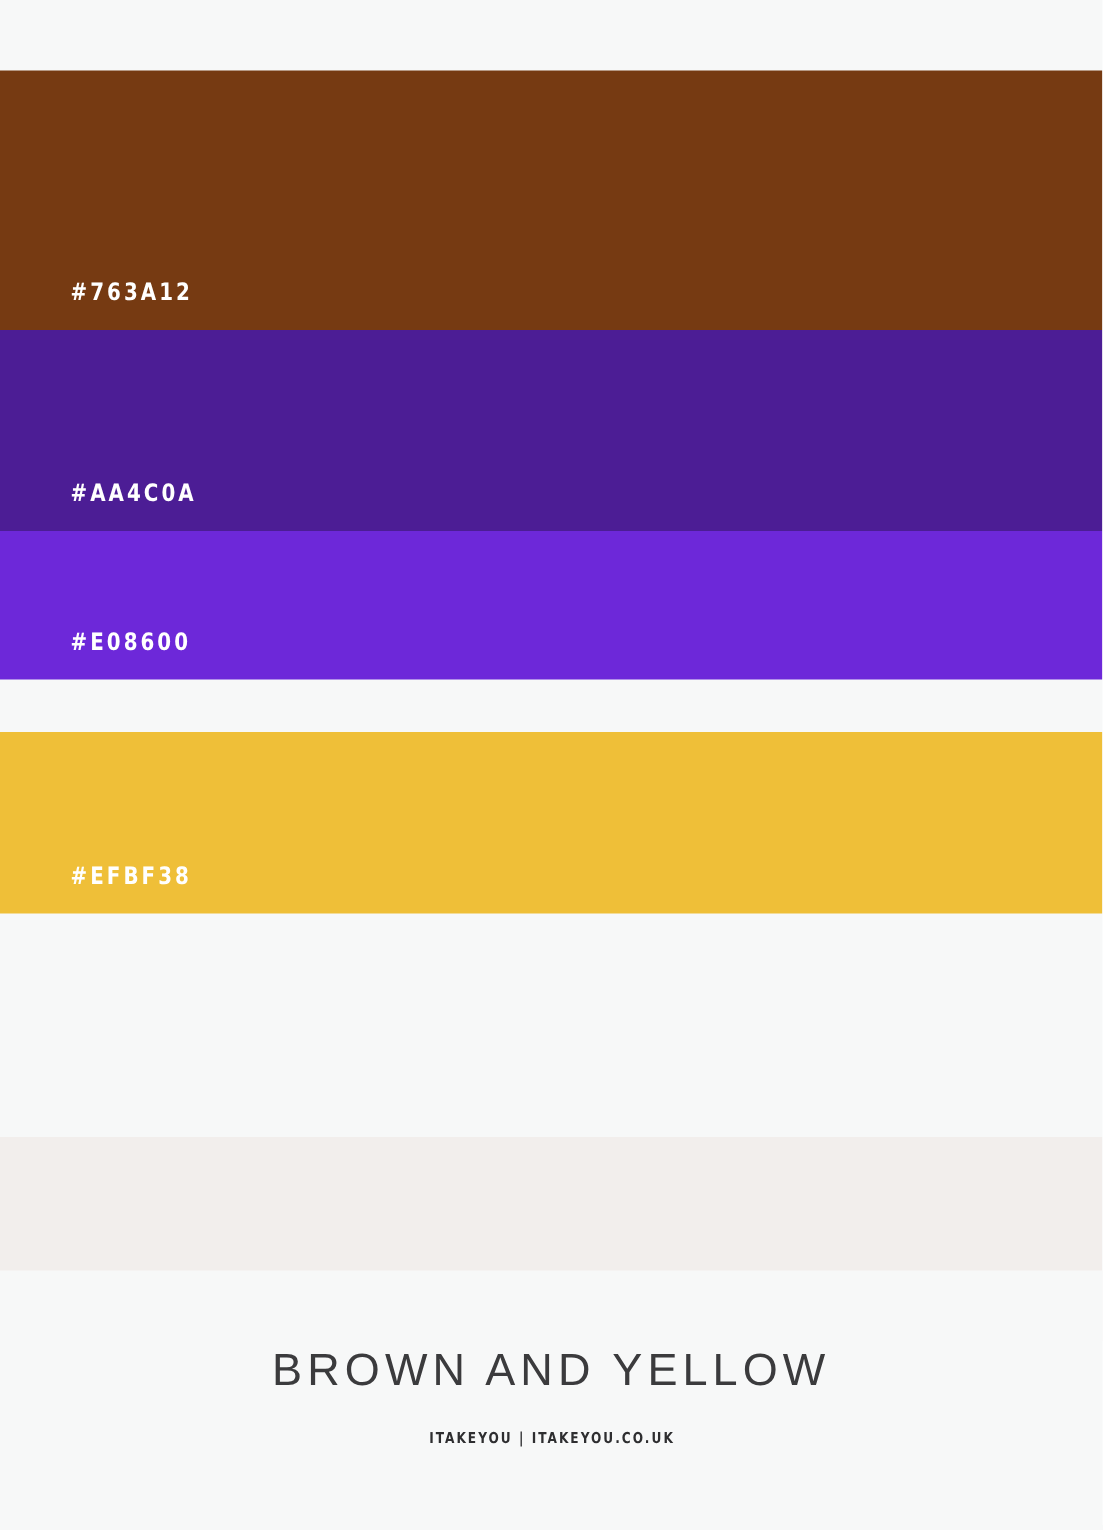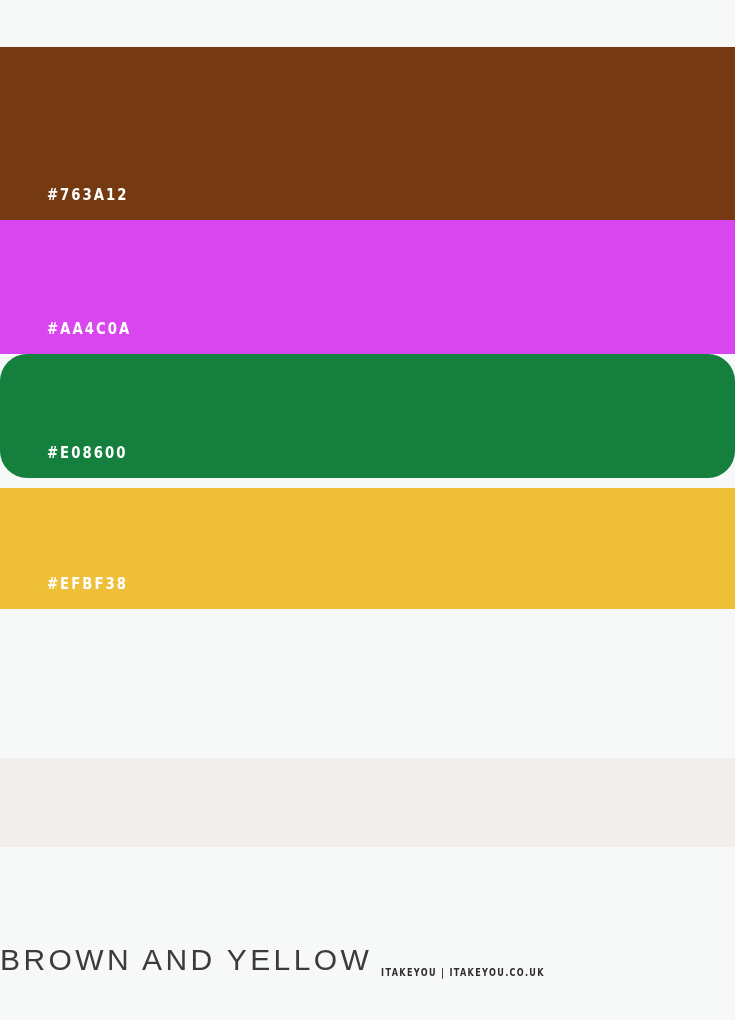--- a/index.html
+++ b/index.html
@@ -54,20 +54,21 @@
 
   
   .footer {
     position: absolute;
     left: 0;
     top: 847px;
     width: 735px;
     height: 173px;
     background: #F7F8F8;
     display: flex;
+    flex-direction: column;
     align-items: center;
     justify-content: flex-start;
     box-sizing: border-box;
     padding-top: 52px;
   }
   .footer-title {
     margin: 0;
     color: #3b3b3d;
     font-family: "Liberation Sans", sans-serif;
     font-weight: 300;
@@ -94,25 +95,25 @@
 <body>
 
 <div class="palette-page">
 
   <div class="swatch-stack">
 
     <div class="swatch" style="background: rgb(118, 58, 18); top: 0px; height: 173px;">
       <p class="swatch-label" style="color: rgb(255, 255, 255);">#763A12</p>
     </div>
 
-    <div class="swatch" style="background: #d946ef; top: 173px; height: 134px;">
+    <div class="swatch" style="background: #4c1d95; top: 173px; height: 134px;">
       <p class="swatch-label" style="color: rgb(255, 255, 255);">#AA4C0A</p>
     </div>
 
-    <div class="swatch" style="background: #15803d; top: 307px; height: 124px; border-radius: 27px;">
+    <div class="swatch" style="background: #6d28d9; top: 307px; height: 99px;">
       <p class="swatch-label" style="color: rgb(255, 255, 255);">#E08600</p>
     </div>
 
     <div class="swatch" style="background: rgb(239, 191, 56); top: 441px; height: 121px;">
       <p class="swatch-label" style="color: rgb(255, 255, 255);">#EFBF38</p>
     </div>
 
 
     <div class="swatch" style="background: rgb(242, 238, 236); top: 711px; height: 136px;">
       <p class="swatch-label" style="color: rgb(255, 255, 255);">#F2EEEC</p>

